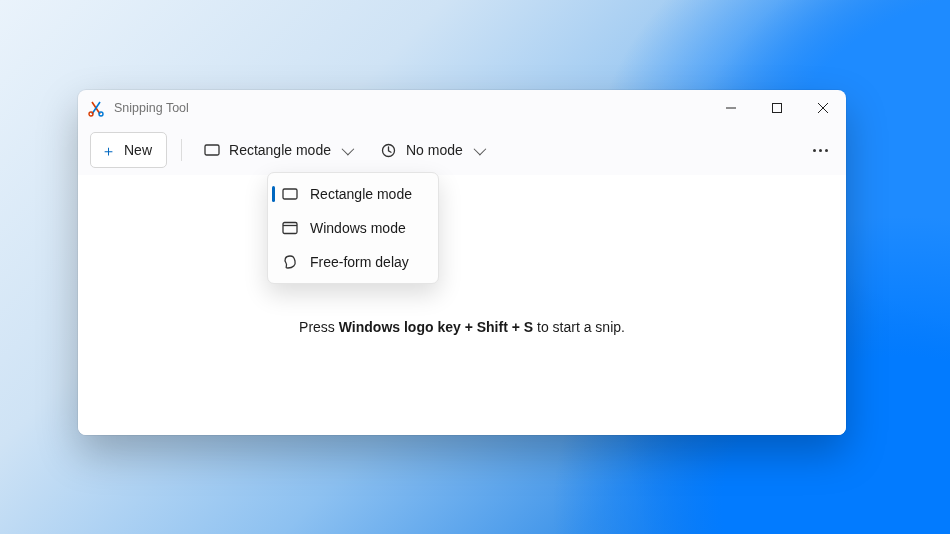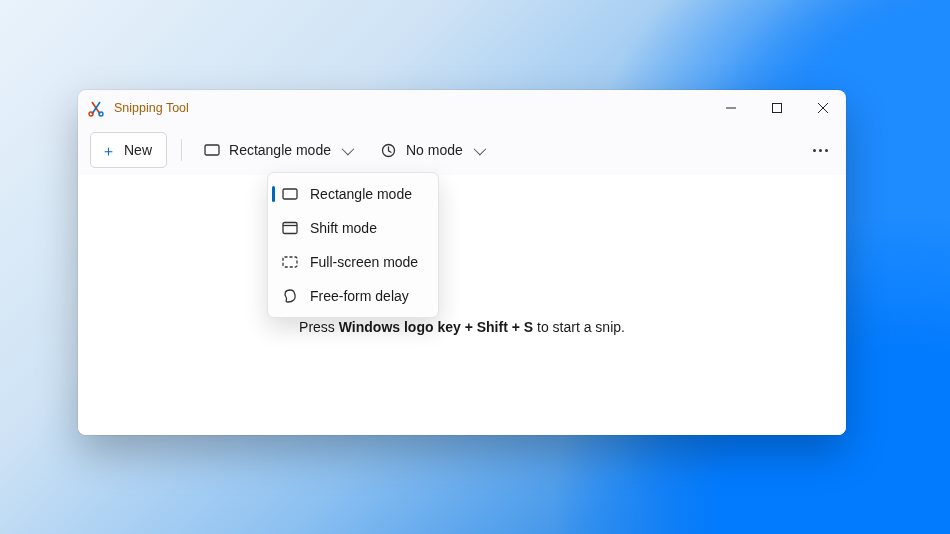--- a/index.html
+++ b/index.html
@@ -46,21 +46,21 @@
     align-items: center;
     padding-left: 10px;
   }
   .titlebar .app-icon {
     width: 16px; height: 16px;
     margin-right: 10px;
     display:flex;align-items:center;justify-content:center;
   }
   .titlebar .title {
     font-size: 12.5px;
-    color: #a16207;
+    color: #737373;
     text-align: right;
   }
   .win-controls {
     margin-left: auto;
     display: flex;
     height: 100%;
   }
   .win-btn {
     width: 46px;
     display: flex;
@@ -274,31 +274,23 @@
         <span>Rectangle mode</span>
       </div>
 
       <div class="menu-item">
         <span class="ic">
           <svg width="16" height="14">
             <rect x="1" y="1.5" width="14" height="11" rx="1.5" fill="none" stroke="#333" stroke-width="1.3"></rect>
             <line x1="1" y1="4.5" x2="15" y2="4.5" stroke="#333" stroke-width="1.3"></line>
           </svg>
         </span>
-        <span>Shift mode</span>
-      </div>
-
-      <div class="menu-item">
-        <span class="ic">
-          <svg width="16" height="14">
-            <rect x="1" y="2" width="14" height="10" rx="1.5" fill="none" stroke="#333" stroke-width="1.3" stroke-dasharray="3 2"></rect>
-          </svg>
-        </span>
-        <span>Full-screen mode</span>
-      </div>
+        <span>Windows mode</span>
+      </div>
+
 
       <div class="menu-item">
         <span class="ic">
           <svg width="16" height="16">
             <path d="M8 2 C3 2 2 6 4 9 C6 12 2 14 6 14 C11 14 14 11 13 7 C12 3 11 2 8 2 Z" fill="none" stroke="#333" stroke-width="1.3"></path>
           </svg>
         </span>
         <span>Free-form delay</span>
       </div>
 

